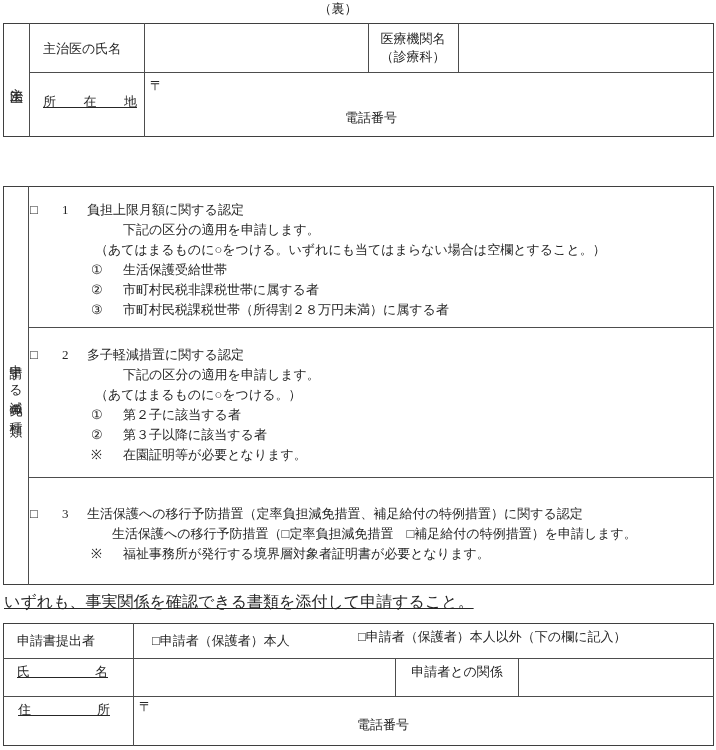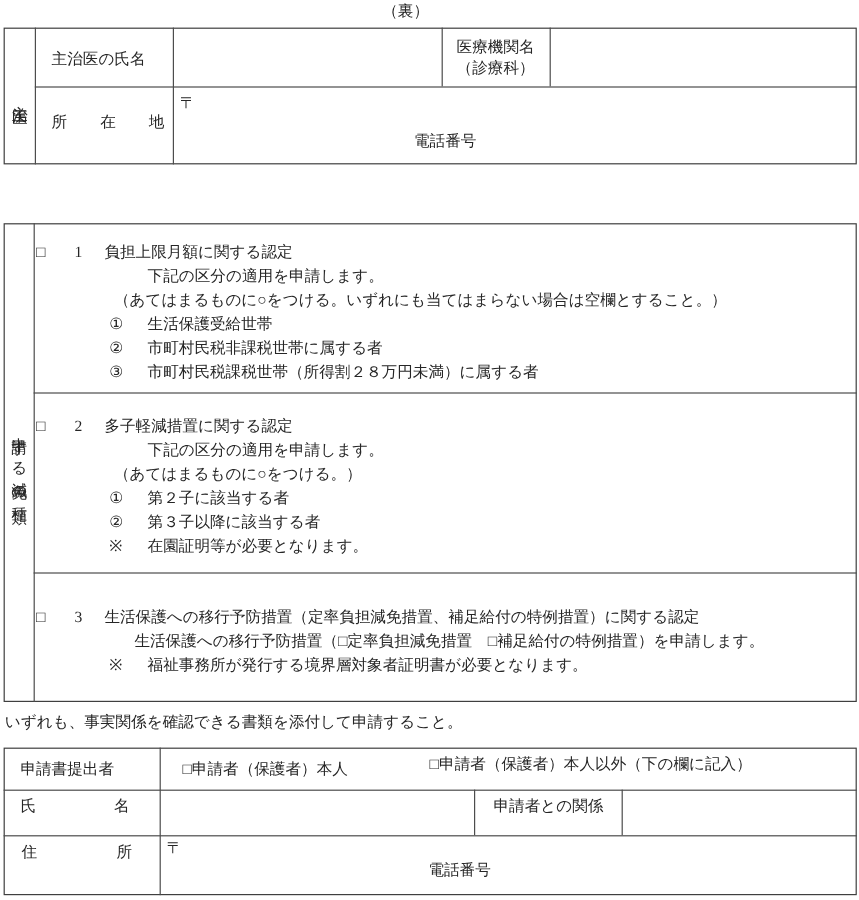--- a/index.html
+++ b/index.html
@@ -2,38 +2,38 @@
 <html><head>
 <meta charset="utf-8">
 <style>
   html,body{margin:0;padding:0;background:#fff;}
   .page{position:relative;width:716px;height:750px;background:#ffffff;overflow:hidden;
         font-family:"Liberation Serif","DejaVu Serif",serif;color:#262626;}
   .rect{position:absolute;box-sizing:border-box;border:1.5px solid #3f3f3f;background:transparent;}
   .vl{position:absolute;width:1px;background:#4d4d4d;}
   .hl{position:absolute;height:1px;background:#4d4d4d;}
   .txt{position:absolute;font-size:13px;line-height:13px;white-space:nowrap;}
-  .jl{position:absolute;font-size:13px;line-height:13px;text-align:justify;text-align-last:justify;}
+  .jl{position:absolute;font-size:13px;line-height:13px;text-align:justify;text-align-last:justify;text-decoration:underline;}
   .vert{position:absolute;writing-mode:vertical-rl;text-orientation:upright;font-size:13px;
         letter-spacing:2px;display:flex;align-items:center;justify-content:center;}
   .ctr{position:absolute;font-size:13px;text-align:center;}
   .sec{position:absolute;left:30px;width:682px;}
   .ln{height:20px;line-height:20px;font-size:13px;white-space:nowrap;}
   .p-head{}
   .p-sub{padding-left:93px;}
   .p-paren{padding-left:65px;}
   .p-item{padding-left:61px;}
   .p-app{padding-left:82px;}
   .cbx{display:inline-block;width:32px;}
   .num{display:inline-block;width:25px;}
   .mk{display:inline-block;width:32px;}
   .inst{line-height:18px;}
   .sidelabel{position:absolute;left:0;top:2px;width:676px;text-align:center;font-size:13px;line-height:14px;}
   .field{position:absolute;background:transparent;}
-  .note{position:absolute;left:4px;top:592px;height:20px;line-height:20px;font-size:13px;white-space:nowrap;}
+  .note{position:absolute;left:4px;top:592px;height:20px;line-height:20px;font-size:16px;white-space:nowrap;text-decoration:underline;}
   .icb{cursor:default;}
 </style>
 </head>
 <body>
 
 <div class="page">
 
   <div class="sidelabel">（裏）</div>
 
   <div class="rect" style="left:3px;top:23px;width:711px;height:114px;"></div>

